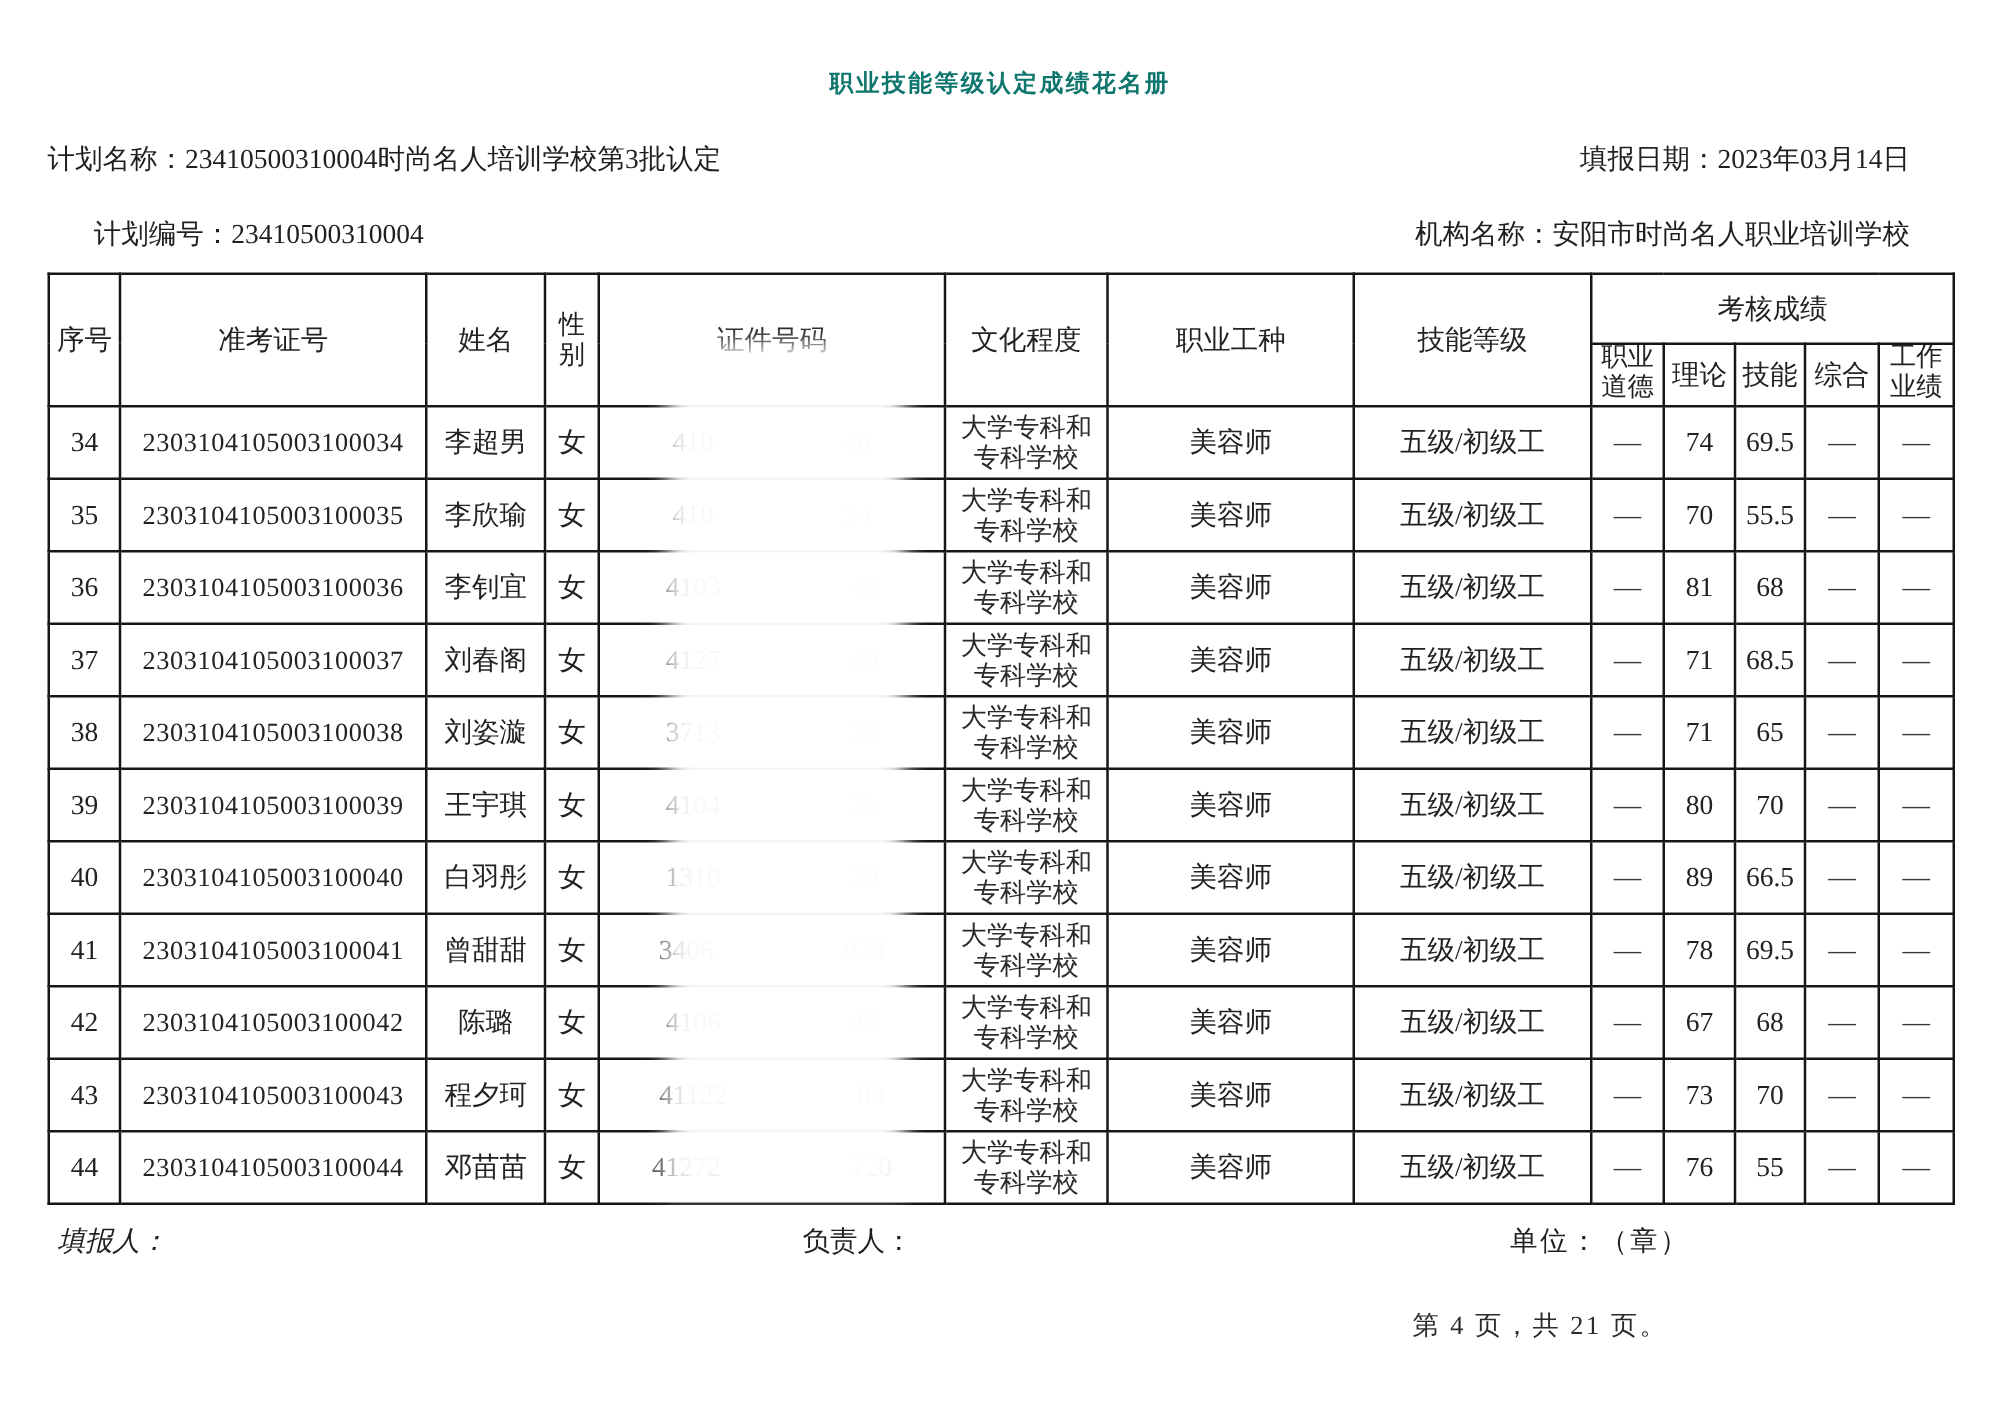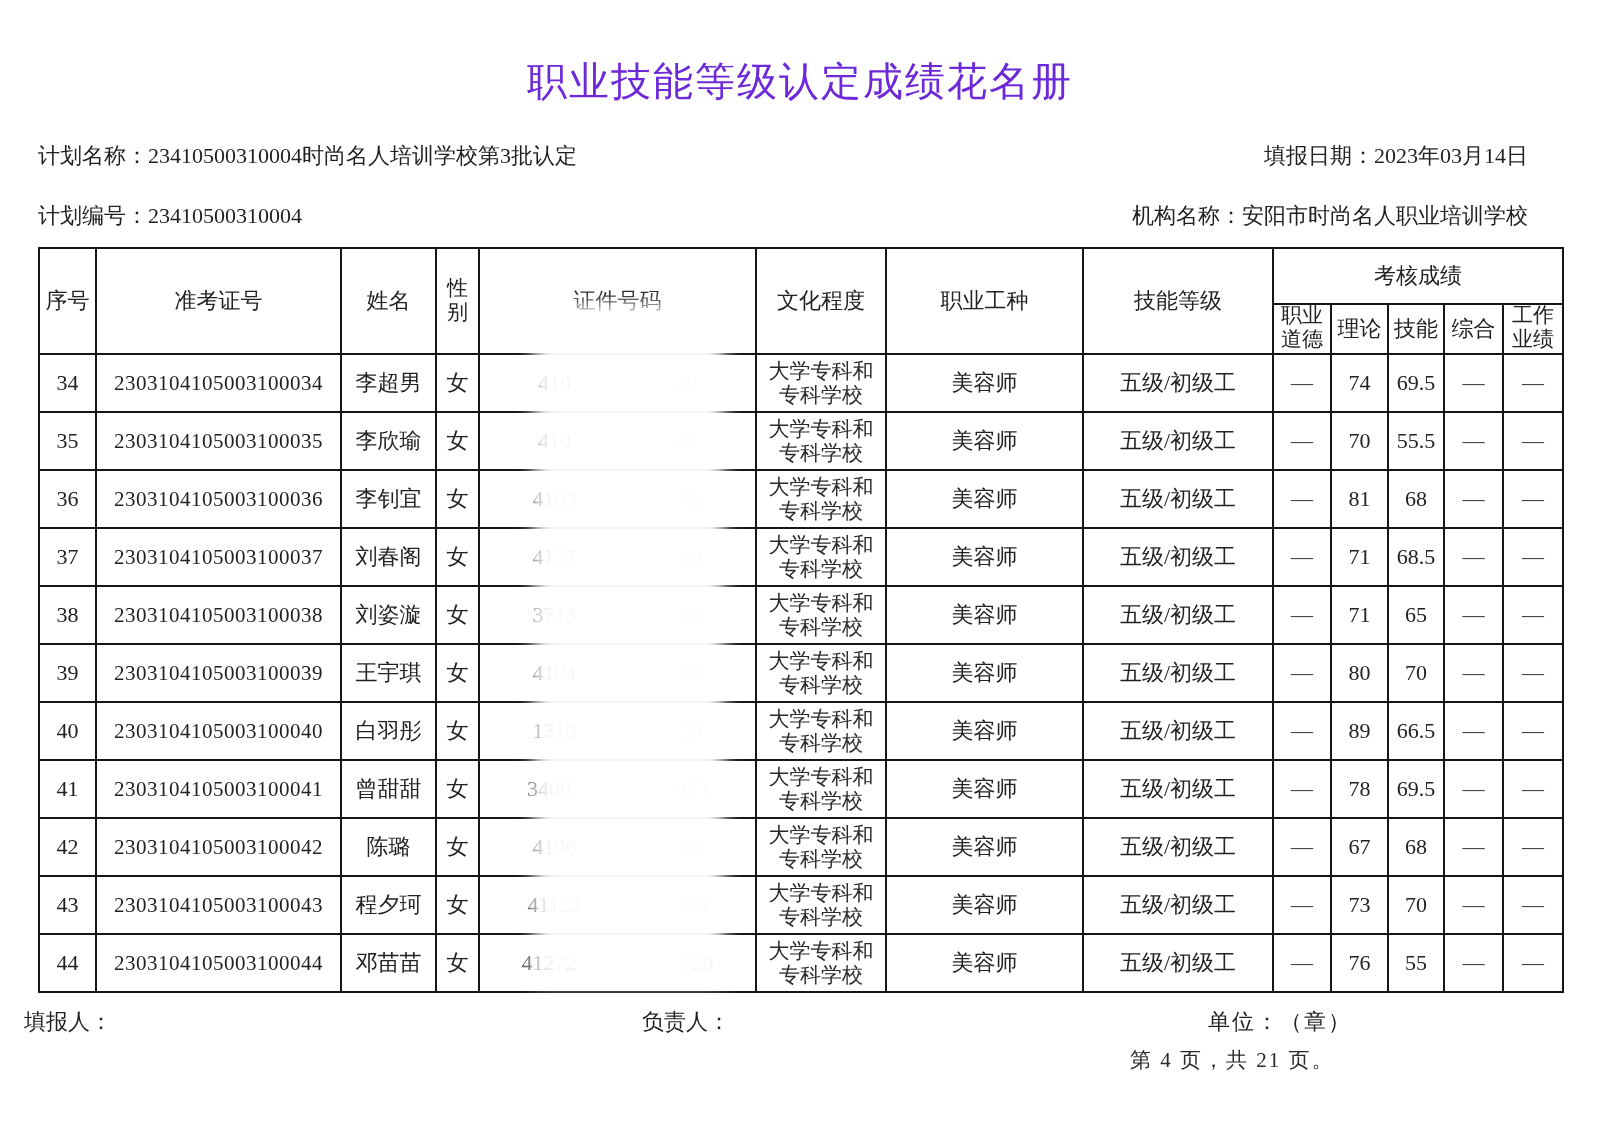--- a/index.html
+++ b/index.html
@@ -6,29 +6,29 @@
   html, body { width: 1600px; height: 1129px; background: #ffffff; overflow: hidden; }
   body {
     font-family: "Liberation Serif", "DejaVu Serif", serif;
     color: #1f1f1f;
   }
   .page { position: relative; width: 1600px; height: 1129px; }
 
   .doc-title {
     margin-top: 54px;
     text-align: center;
-    font-size: 40px;
-    font-weight: normal;
+    font-size: 19px;
+    font-weight: bold;
     letter-spacing: 2px;
-    color: #6d28d9;
+    color: #0f766e;
   }
 
   .meta { margin: 32px 72px 0 38px; font-size: 22px; }
   .meta-line { display: flex; justify-content: space-between; align-items: center; }
-  .meta-line + .meta-line { margin-top: 30px; }
+  .meta-line + .meta-line { margin-top: 30px; margin-left: 37px; }
 
   .table-wrap { position: relative; margin: 16px 38px 0 38px; }
   table {
     border-collapse: collapse;
     table-layout: fixed;
     width: 1524px;
   }
   th, td {
     border: 2px solid #161616;
     text-align: center;
@@ -61,21 +61,21 @@
     top: 58px;
     left: 496px;
     width: 190px;
     height: 678px;
     background: rgba(255, 255, 255, 0.96);
     filter: blur(9px);
     pointer-events: none;
   }
 
   .sign-row { position: relative; margin-top: 14px; height: 30px; font-size: 22px; }
-  .sign-filler { position: absolute; left: 24px; }
+  .sign-filler { position: absolute; left: 46px; font-style: italic; }
   .sign-manager { position: absolute; left: 598px; margin-left: 44px; }
   .sign-unit { position: absolute; left: 1208px; letter-spacing: 2px; }
 
   .page-info {
     position: absolute;
     top: 992px;
     left: 1130px;
     font-size: 21px;
     color: #2a2a2a;
     letter-spacing: 2px;

